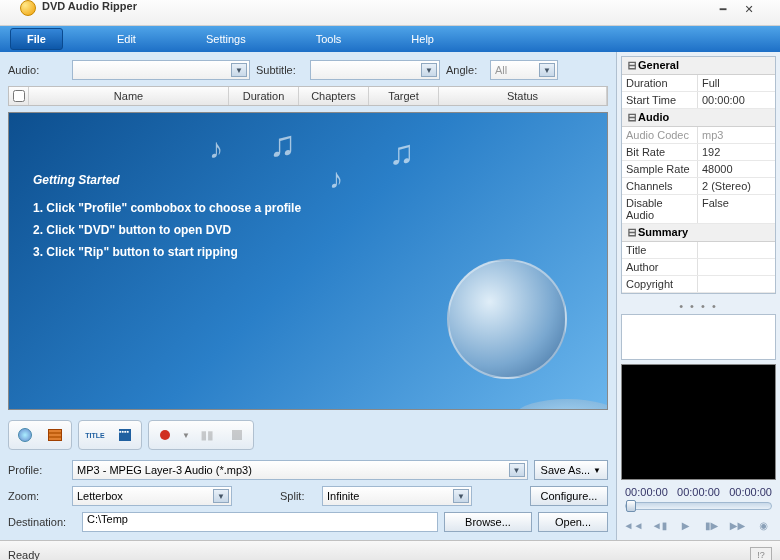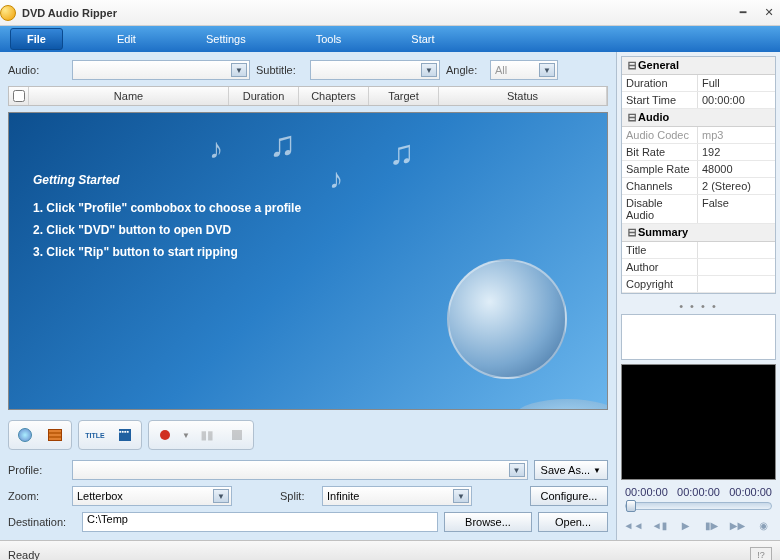--- a/index.html
+++ b/index.html
@@ -1,17 +1,17 @@
 <!DOCTYPE html>
 <html><head>
 <meta charset="utf-8">
 <style>
 * { box-sizing: border-box; margin: 0; padding: 0; font-family: Tahoma, Arial, sans-serif; font-size: 11px; }
 body { background: #fff; width: 780px; height: 560px; overflow: hidden; }
-.titlebar { height: 26px; background: linear-gradient(#fdfdfd,#f0f0f0); display: flex; align-items: center; padding: 0 0; border-bottom: 1px solid #d0d0d0; }
+.titlebar { height: 26px; background: linear-gradient(#fdfdfd,#f0f0f0); display: flex; align-items: flex-start; padding: 0 20px; border-bottom: 1px solid #d0d0d0; }
 .titlebar-icon { width: 16px; height: 16px; background: radial-gradient(circle at 30% 30%, #ffe88a, #f0a006); border-radius: 50%; margin-right: 6px; border:1px solid #c78800; }
 .titlebar-title { flex: 1; font-weight: bold; color: #333; }
 .win-btn { width: 22px; height: 18px; display:flex; align-items:center; justify-content:center; margin-left:4px; cursor:pointer; color:#444; }
 .menubar { height: 26px; background: linear-gradient(#4fa4e8,#1d6fc6); display:flex; align-items:center; padding:0 10px; gap: 38px; color:#fff; }
 .menu-item { padding: 4px 16px; cursor:pointer; }
 .menu-item.active { background: linear-gradient(#3486d8,#0d57a8); border:1px solid #0a4a90; border-radius:3px; font-weight:bold; }
 .main { display:flex; height: calc(560px - 26px - 26px - 20px); border-radius: 8px; }
 .left { flex:1; background:#d9e9f7; padding:8px; display:flex; flex-direction:column; gap:6px; }
 .row { display:flex; align-items:center; gap:6px; }
 .label { width:58px; color:#333; }
@@ -62,21 +62,21 @@
   <div class="titlebar-title">DVD Audio Ripper</div>
   <div class="win-btn">━</div>
   <div class="win-btn">✕</div>
 </div>
 
 <div class="menubar">
   <div class="menu-item active">File</div>
   <div class="menu-item">Edit</div>
   <div class="menu-item">Settings</div>
   <div class="menu-item">Tools</div>
-  <div class="menu-item">Start</div>
+  <div class="menu-item">Help</div>
 </div>
 
 <div class="main">
   <div class="left">
     <div class="row">
       <div class="label">Audio:</div>
       <div class="combo" style="width:178px">
           <div class="combo-arrow">▼</div>
         </div>
       <div class="label" style="width:48px">Subtitle:</div>
@@ -137,20 +137,21 @@
             <span style="color:#888;font-size:12px">▮▮</span>
           </div>
         <div class="tb-btn dis">
             <span style="width:10px;height:10px;background:#888"></span>
           </div>
       </div>
     </div>
     <div class="row">
       <div class="label">Profile:</div>
       <div class="combo" style="flex:1">
+          <span>MP3 - MPEG Layer-3 Audio  (*.mp3)</span>
           <div class="combo-arrow">▼</div>
         </div>
       <div class="btn">
           <span>Save As...</span>
           <span class="btn-arrow">▼</span>
         </div>
     </div>
     <div class="row">
       <div class="label">Zoom:</div>
       <div class="combo" style="width:160px">

